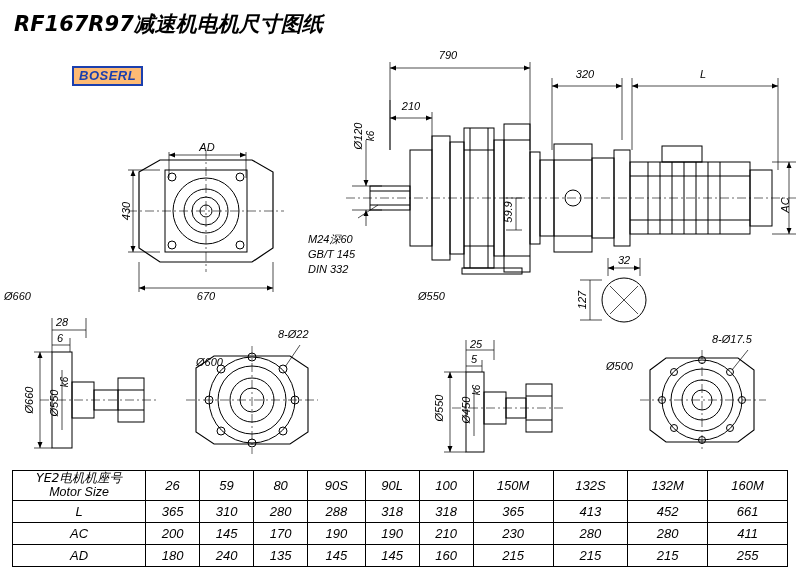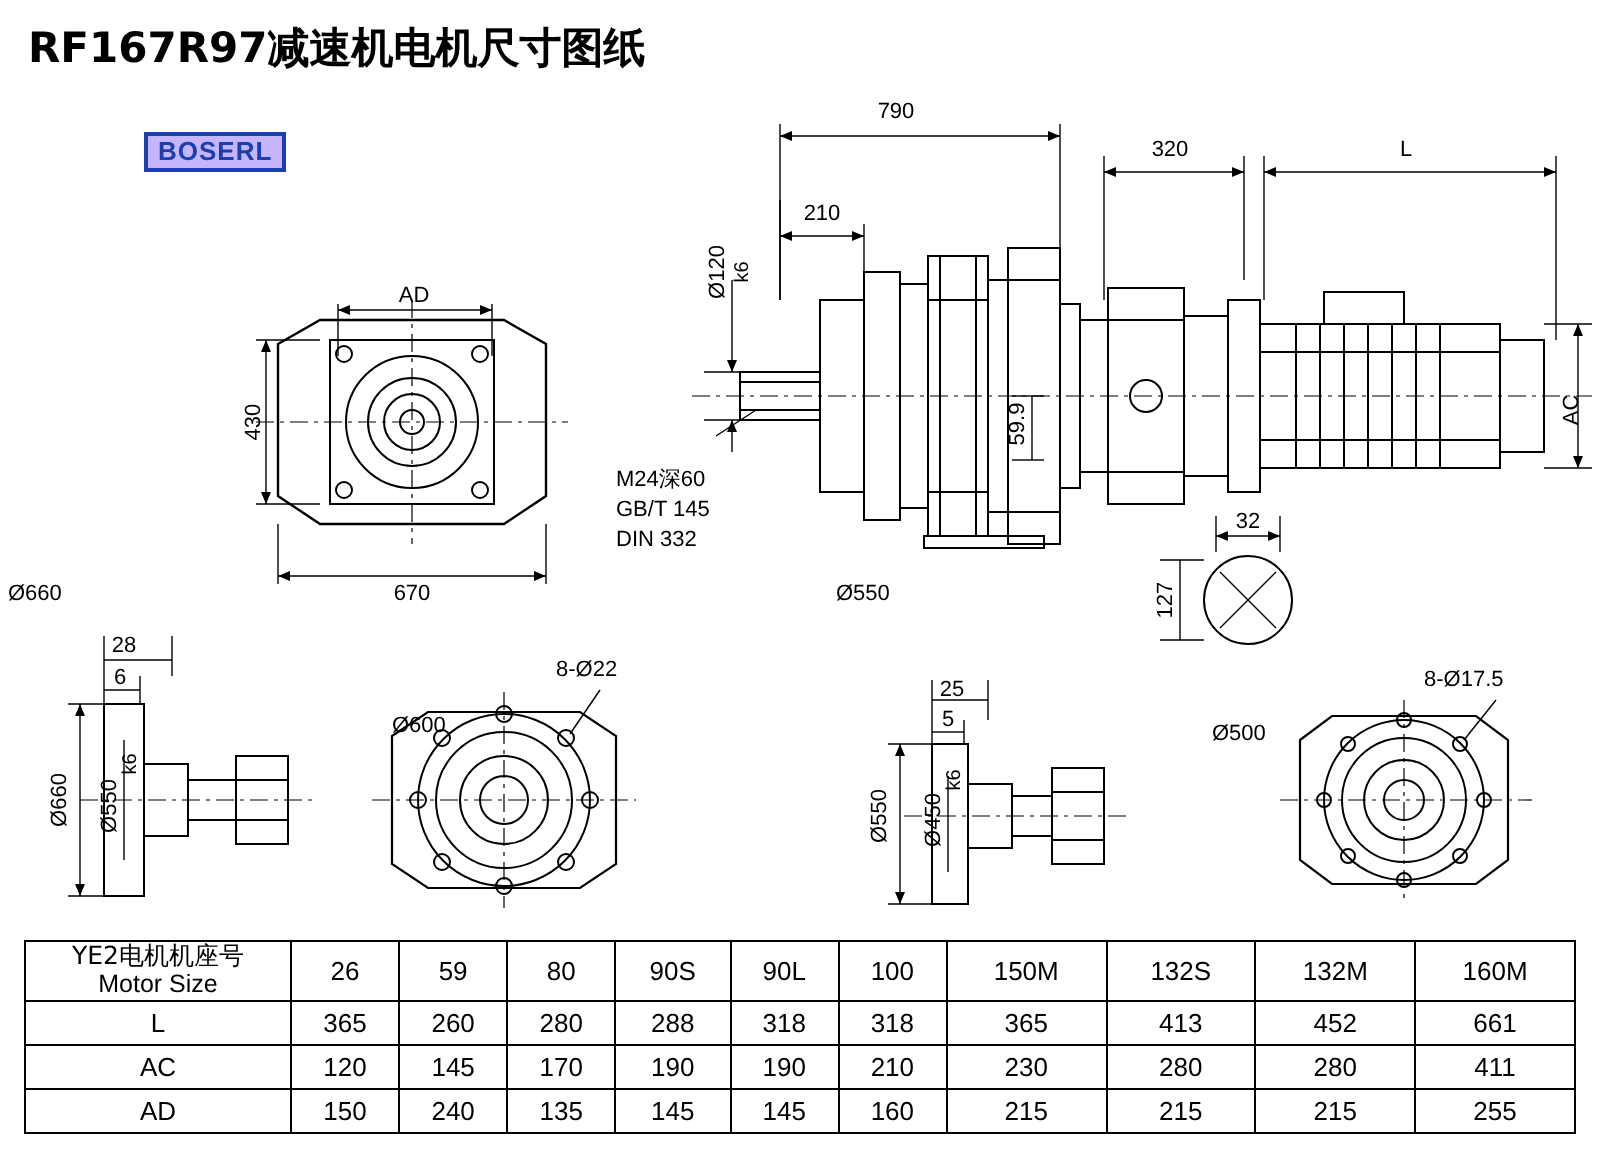--- a/index.html
+++ b/index.html
@@ -4,37 +4,37 @@
 <style>
   html,body{margin:0;padding:0;}
   body{
     width:800px;height:586px;
     background:#ffffff;
     font-family:"Liberation Sans", sans-serif;
     color:#000;
     position:relative;
     overflow:hidden;
   }
-  #page{position:relative;width:703px;height:586px;}
+  #page{position:relative;width:703px;height:586px;font-style:italic;}
 
   .title{
     position:absolute;left:14px;top:10px;
     font-size:21px;font-weight:bold;letter-spacing:0px;
     white-space:nowrap;
   }
 
   .logo{
     position:absolute;left:72px;top:66px;
     border:2px solid #1b3fae;
     color:#1b3fae;
     font-weight:bold;
     font-size:13px;
     padding:0px 5px 1px 5px;
     letter-spacing:0.5px;
-    background:#c4b5fd;
+    background:#fdba74;
   }
 
   svg{position:absolute;left:0;top:0;}
 
   .dimtext{font-size:11px;font-family:"Liberation Sans", sans-serif;}
   .smalltext{font-size:10px;font-family:"Liberation Sans", sans-serif;}
 
   
   table.spec{
     position:absolute;left:12px;top:470px;
@@ -384,46 +384,46 @@
         <td>90L</td>
         <td>100</td>
         <td>150M</td>
         <td>132S</td>
         <td>132M</td>
         <td>160M</td>
       </tr>
       <tr>
         <td class="rowlabel">L</td>
         <td>365</td>
-        <td>260</td>
+        <td>310</td>
         <td>280</td>
         <td>288</td>
         <td>318</td>
         <td>318</td>
         <td>365</td>
         <td>413</td>
         <td>452</td>
         <td>661</td>
       </tr>
       <tr>
         <td class="rowlabel">AC</td>
-        <td>120</td>
+        <td>200</td>
         <td>145</td>
         <td>170</td>
         <td>190</td>
         <td>190</td>
         <td>210</td>
         <td>230</td>
         <td>280</td>
         <td>280</td>
         <td>411</td>
       </tr>
       <tr>
         <td class="rowlabel">AD</td>
-        <td>150</td>
+        <td>180</td>
         <td>240</td>
         <td>135</td>
         <td>145</td>
         <td>145</td>
         <td>160</td>
         <td>215</td>
         <td>215</td>
         <td>215</td>
         <td>255</td>
       </tr>

